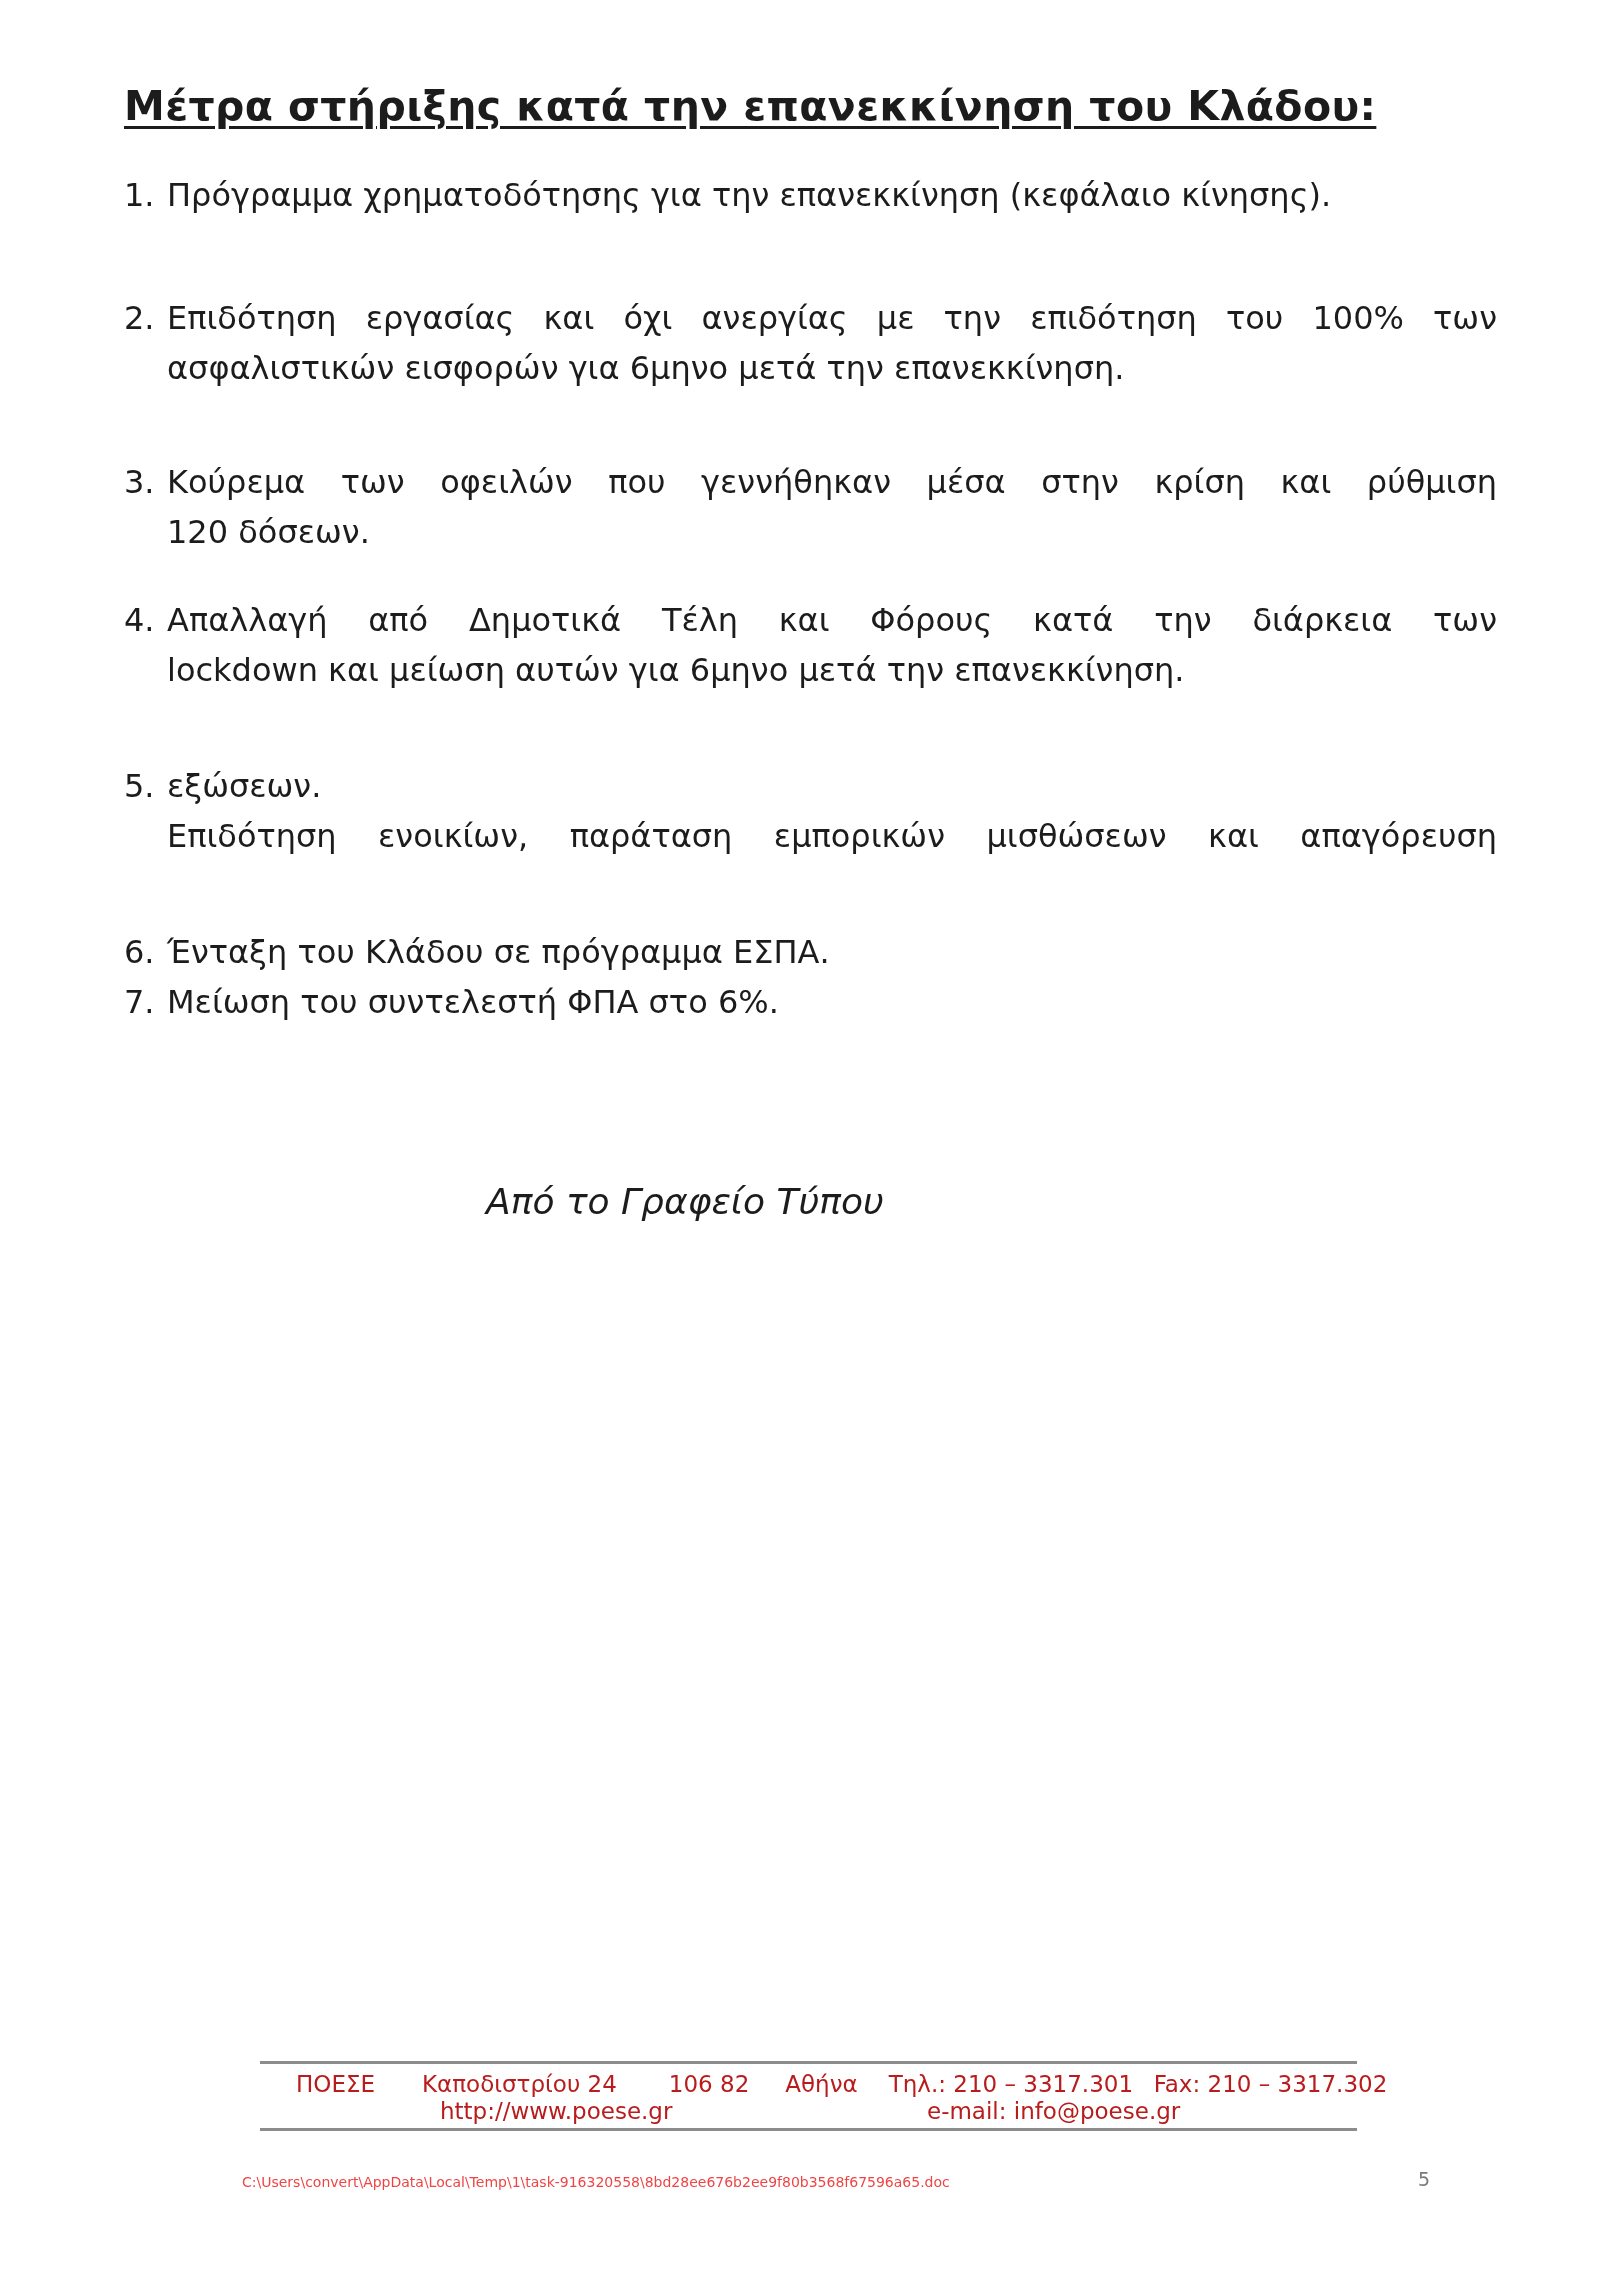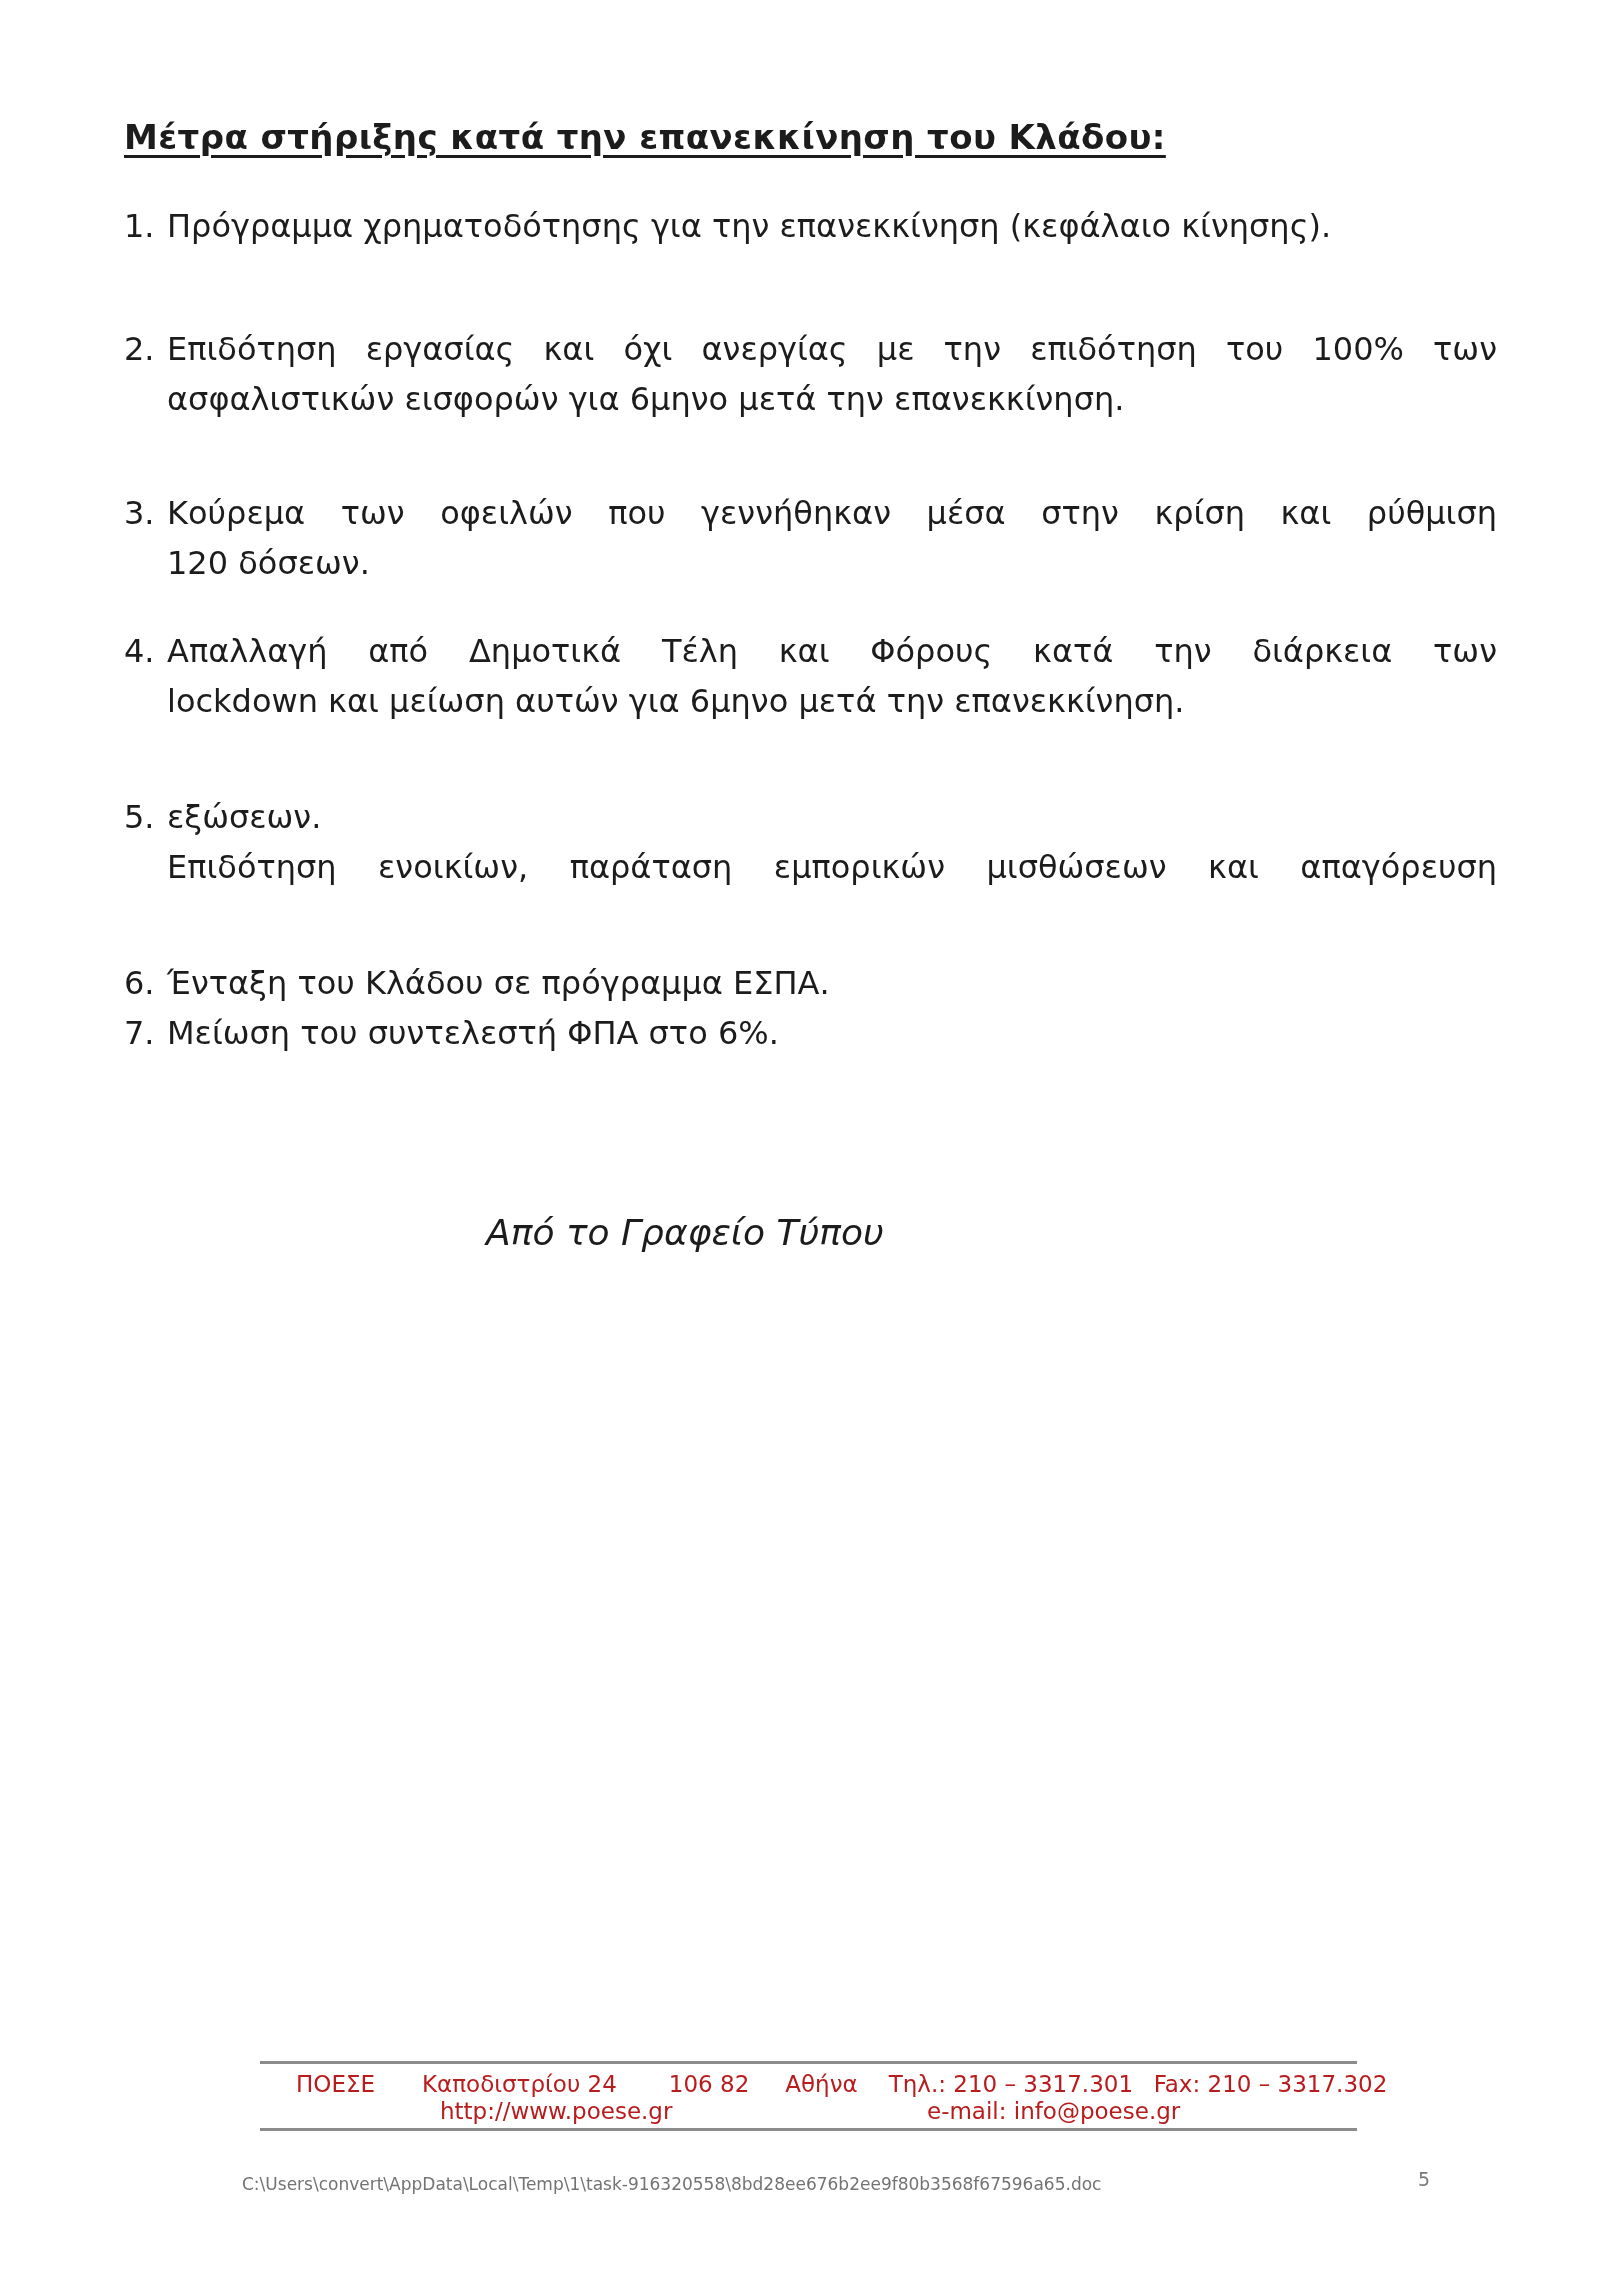--- a/index.html
+++ b/index.html
@@ -12,22 +12,22 @@
     color: #1c1c1c;
     overflow: hidden;
   }
   .content {
     position: absolute;
     left: 124px;
     right: 124px;
     top: 0;
   }
   .doc-title {
-    margin-top: 112px;
-    font-size: 34px;
+    margin-top: 81px;
+    font-size: 41px;
     font-weight: bold;
     line-height: 50px;
     text-decoration: underline;
     text-underline-offset: 6.3px;
     text-decoration-thickness: 2.7px;
     letter-spacing: 0.4px;
   }
   .item {
     display: flex;
     font-size: 32px;
@@ -85,22 +85,22 @@
     line-height: 27px;
     white-space: nowrap;
   }
   .footer-row2 .f-web   { position: absolute; left: 180px; top: 0; }
   .footer-row2 .f-email { position: absolute; left: 667px; top: 0; }
   .footer .rule.bottom { margin-top: 3.6px; }
   .statusbar-path {
     position: absolute;
     left: 242px;
     top: 2174px;
-    font-size: 17px;
-    color: #737373;
+    font-size: 14px;
+    color: #ef4444;
     letter-spacing: 0px;
   }
   .statusbar-page {
     position: absolute;
     left: 1418px;
     top: 2168px;
     font-size: 19px;
     color: #7a7a7a;
   }
 </style>

